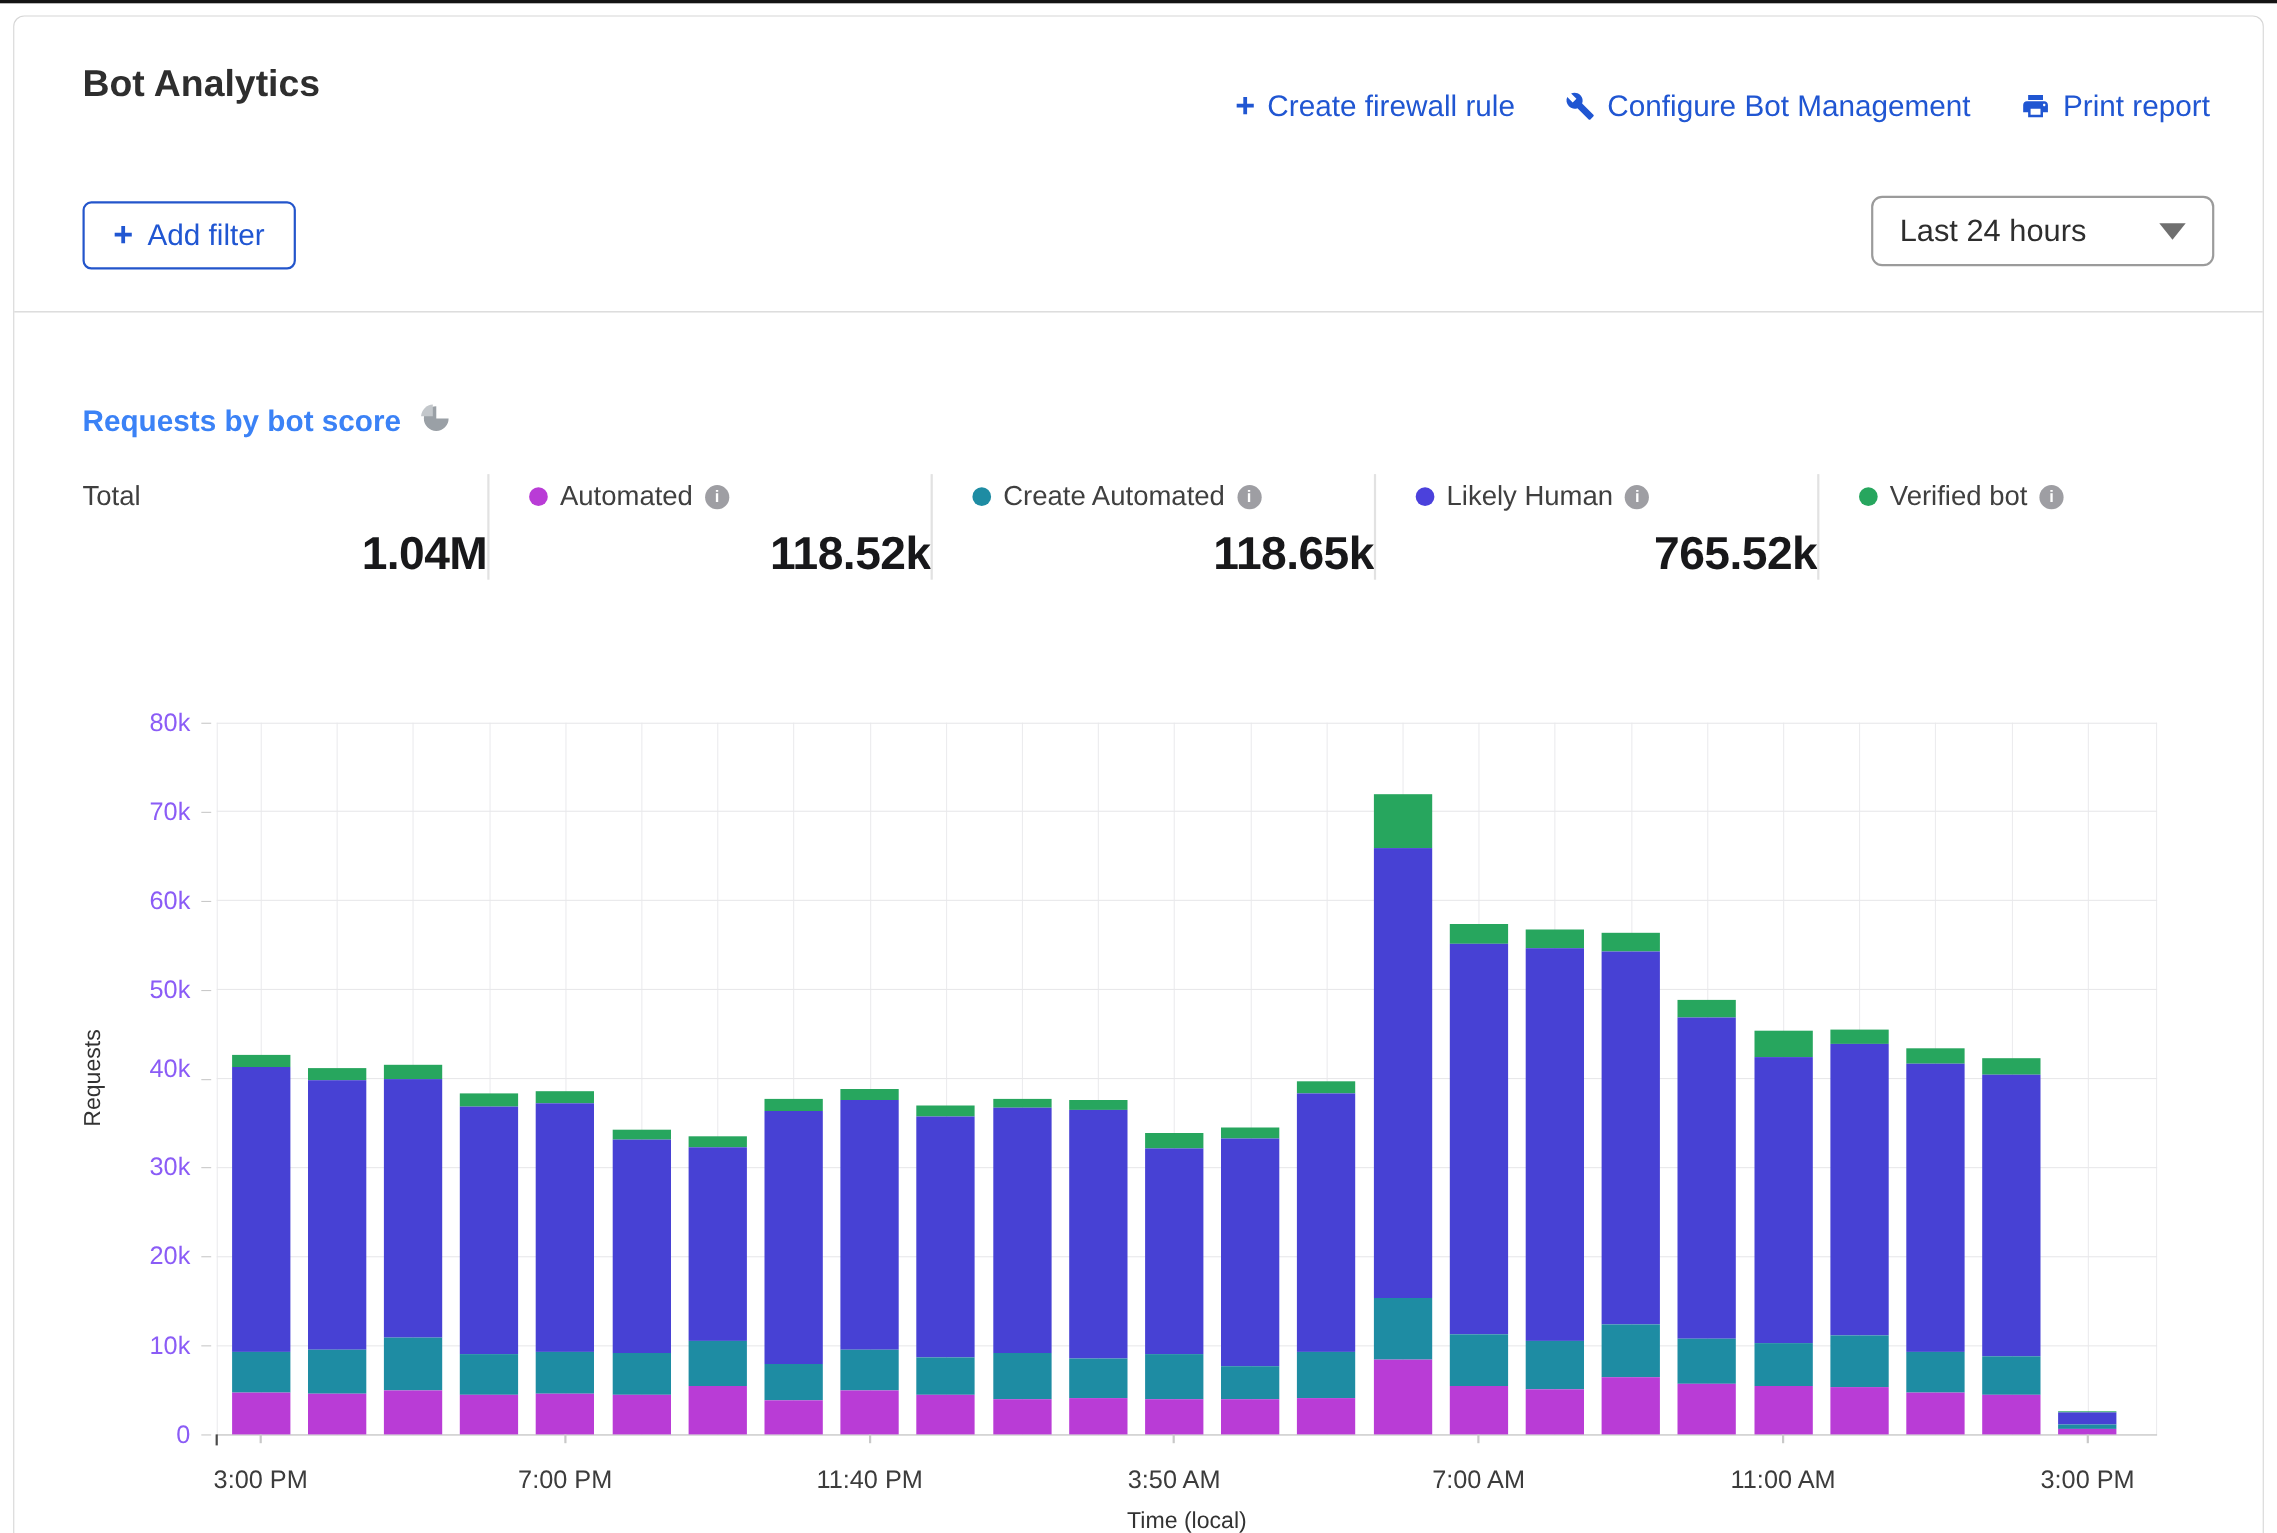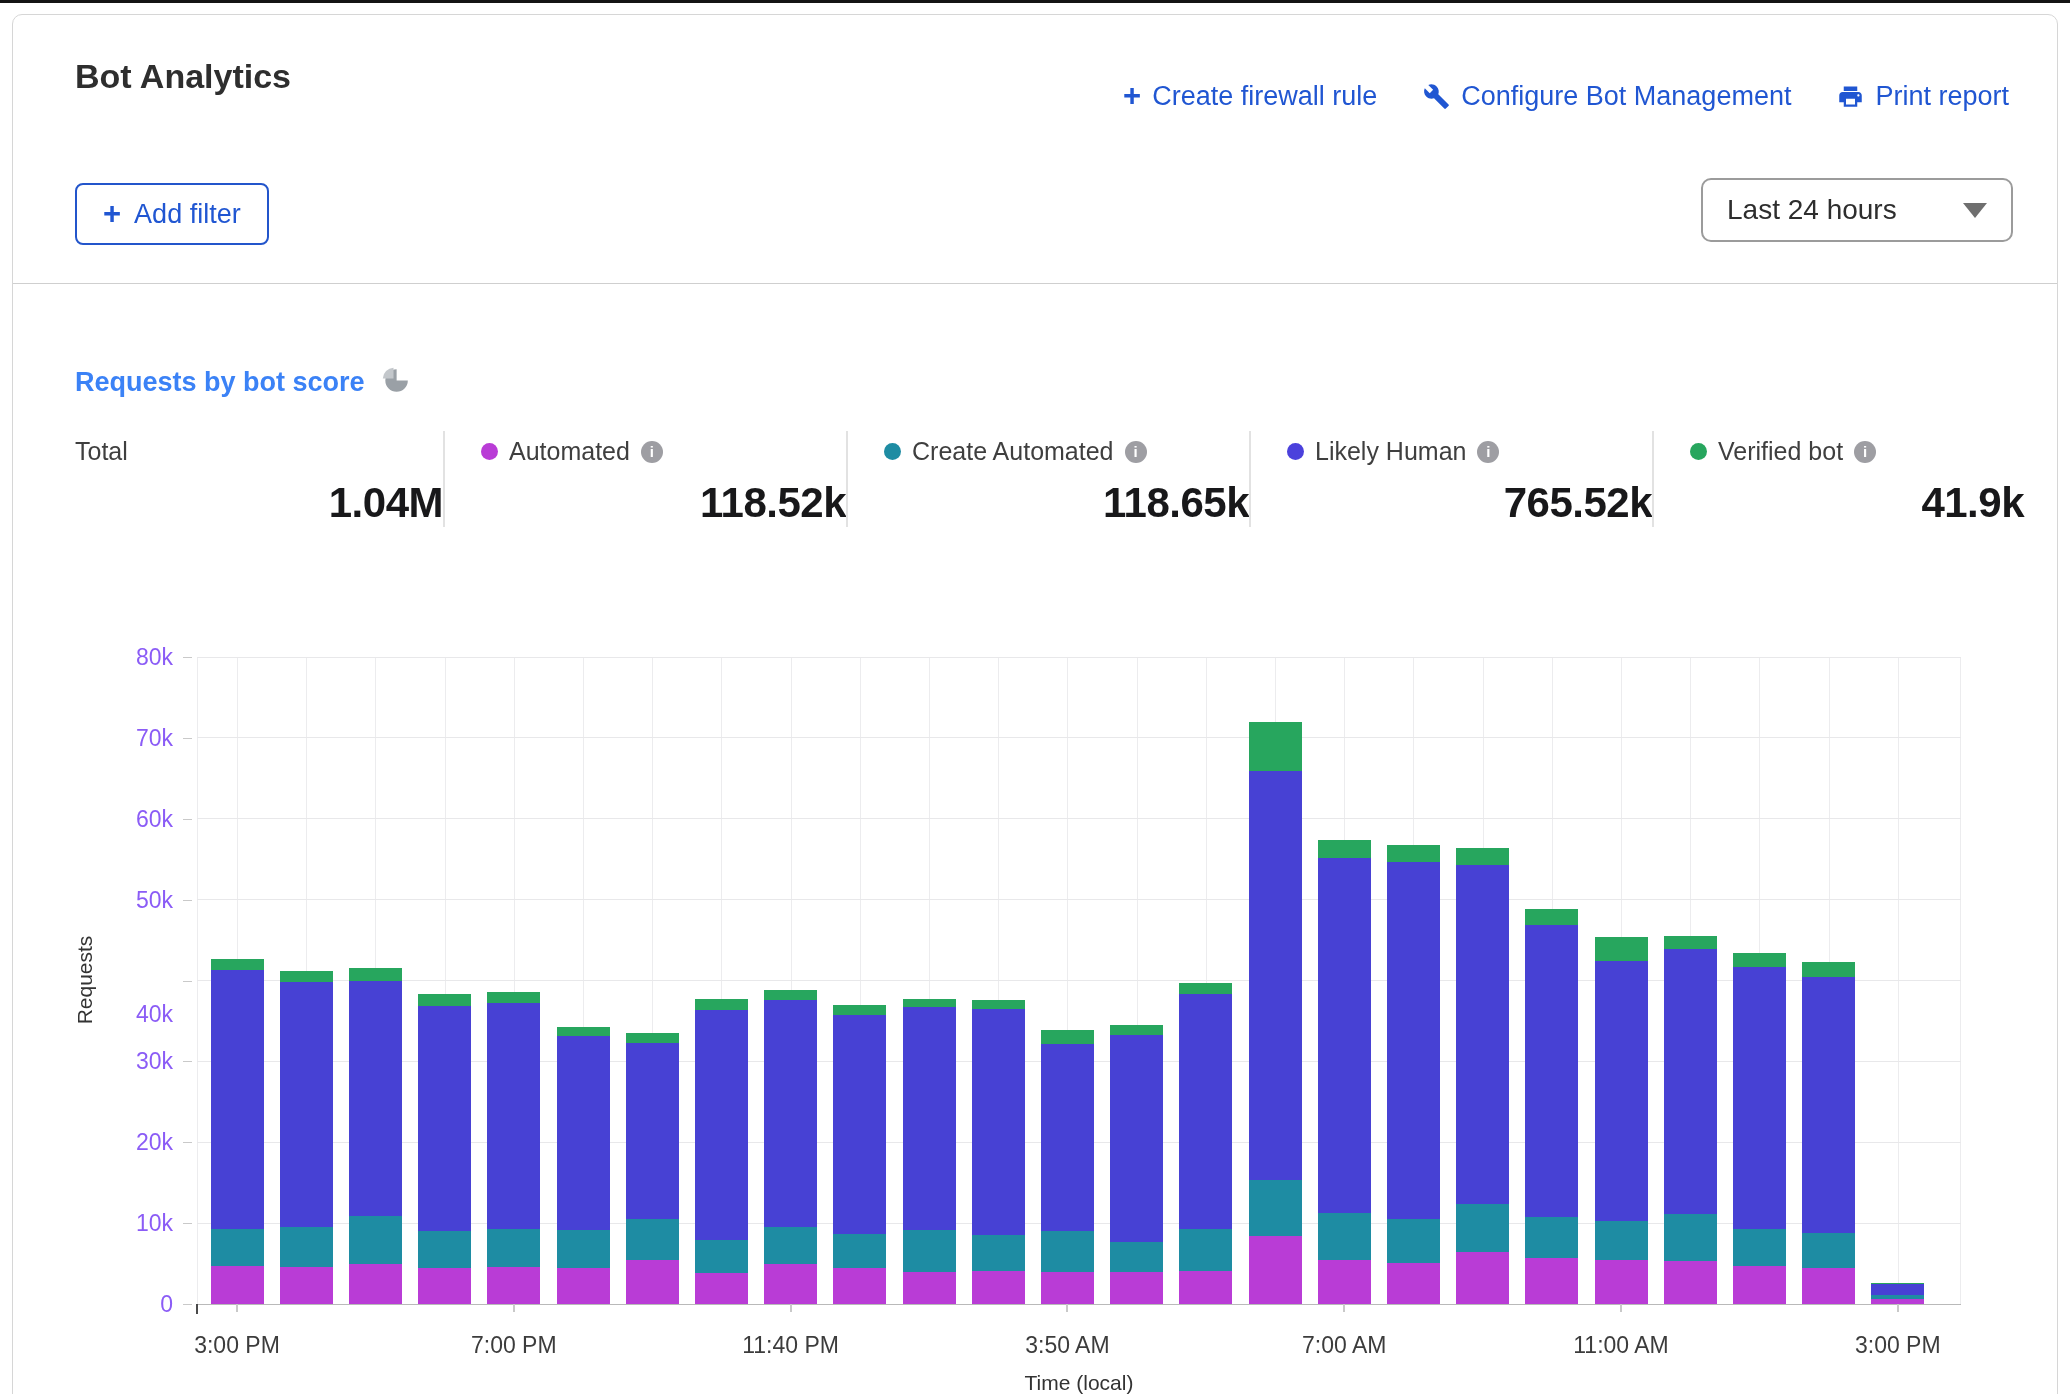--- a/index.html
+++ b/index.html
@@ -135,21 +135,20 @@
           <span class="info">i</span>
         </div>
         <div class="stat-value">765.52k</div>
       </div>
       <div class="stat-col">
         <div class="stat-head">
           <span class="dot" style="background: rgb(39, 166, 94);"></span>
           <span>Verified bot</span>
           <span class="info">i</span>
         </div>
-        <div class="stat-value">41.9k</div>
       </div>
     </div>
 
   <div class="axis-title-y">Requests</div>
   <div class="plot">
       <div class="gridline-v" style="left: 40px;"></div>
       <div class="gridline-v" style="left: 109.2px;"></div>
       <div class="gridline-v" style="left: 178.4px;"></div>
       <div class="gridline-v" style="left: 247.6px;"></div>
       <div class="gridline-v" style="left: 316.8px;"></div>
@@ -339,21 +338,21 @@
 
 <div class="ytick-dash" style="left: 170px; top: 1289px;"></div>
     <div class="ytick-label" style="left: 50px; top: 1289px;">0</div>
     <div class="ytick-dash" style="left: 170px; top: 1208.12px;"></div>
     <div class="ytick-label" style="left: 50px; top: 1208.12px;">10k</div>
     <div class="ytick-dash" style="left: 170px; top: 1127.25px;"></div>
     <div class="ytick-label" style="left: 50px; top: 1127.25px;">20k</div>
     <div class="ytick-dash" style="left: 170px; top: 1046.38px;"></div>
     <div class="ytick-label" style="left: 50px; top: 1046.38px;">30k</div>
     <div class="ytick-dash" style="left: 170px; top: 965.5px;"></div>
-    <div class="ytick-label" style="left: 50px; top: 999px;">40k</div>
+    <div class="ytick-label" style="left: 50px; top: 957px;">40k</div>
     <div class="ytick-dash" style="left: 170px; top: 884.625px;"></div>
     <div class="ytick-label" style="left: 50px; top: 884.625px;">50k</div>
     <div class="ytick-dash" style="left: 170px; top: 803.75px;"></div>
     <div class="ytick-label" style="left: 50px; top: 803.75px;">60k</div>
     <div class="ytick-dash" style="left: 170px; top: 722.875px;"></div>
     <div class="ytick-label" style="left: 50px; top: 722.875px;">70k</div>
     <div class="ytick-dash" style="left: 170px; top: 642px;"></div>
     <div class="ytick-label" style="left: 50px; top: 642px;">80k</div>
     <div class="xtick-mark origin" style="left: 184px; top: 1289px;"></div>
     <div class="xtick-mark" style="left: 224px; top: 1289px;"></div>

